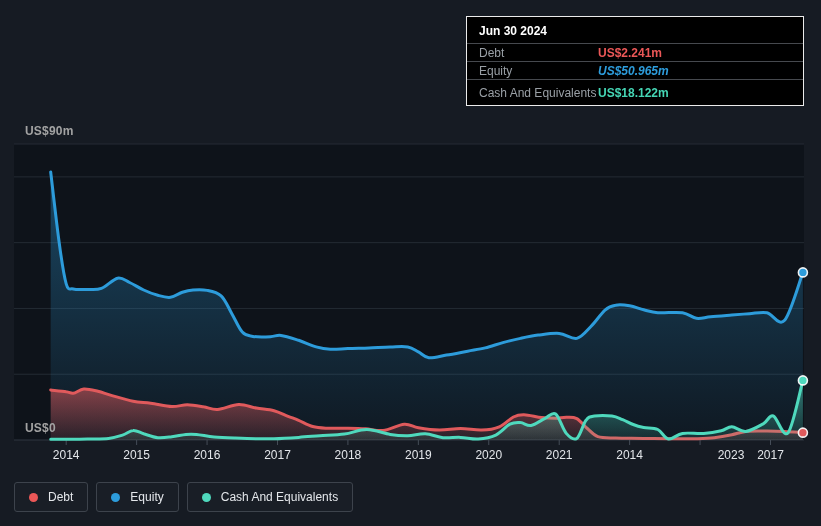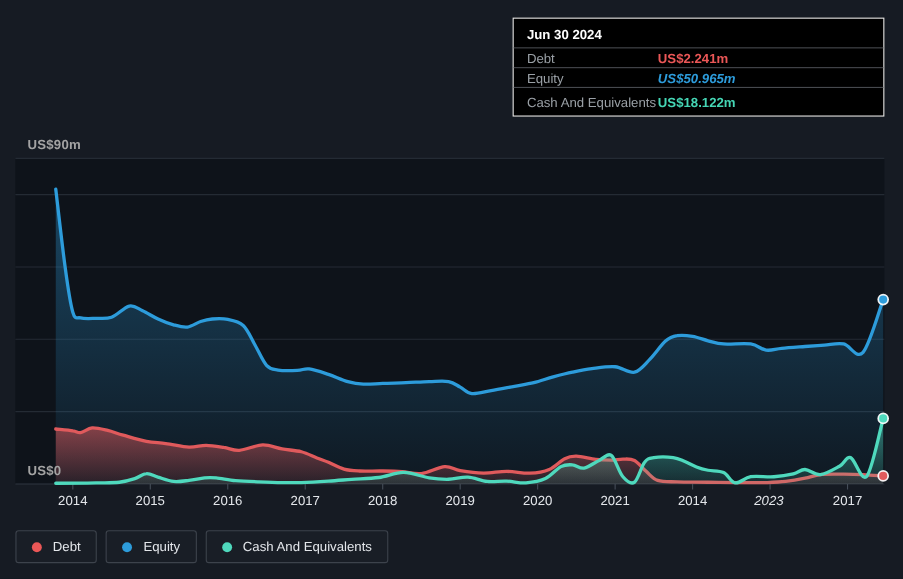--- a/index.html
+++ b/index.html
@@ -83,21 +83,21 @@
   <div class="xlabels">
       <div class="xlab" style="left: 44.2px;">2014</div>
       <div class="xlab" style="left: 114.63px;">2015</div>
       <div class="xlab" style="left: 185.06px;">2016</div>
       <div class="xlab" style="left: 255.49px;">2017</div>
       <div class="xlab" style="left: 325.92px;">2018</div>
       <div class="xlab" style="left: 396.35px;">2019</div>
       <div class="xlab" style="left: 466.78px;">2020</div>
       <div class="xlab" style="left: 537.21px;">2021</div>
       <div class="xlab" style="left: 607.64px;">2014</div>
-      <div class="xlab" style="left: 677px; font-style: italic;">2023</div>
+      <div class="xlab" style="left: 709px;">2023</div>
       <div class="xlab" style="left: 748.5px;">2017</div>
     </div>
 
   <div class="tooltip">
     <div class="tt-title">Jun 30 2024</div>
     <div class="tt-row tt-div">
       <span class="tt-label">Debt</span>
       <span class="tt-value" style="color: rgb(235, 87, 87);">US$2.241m</span>
     </div>
     <div class="tt-row tt-div">

